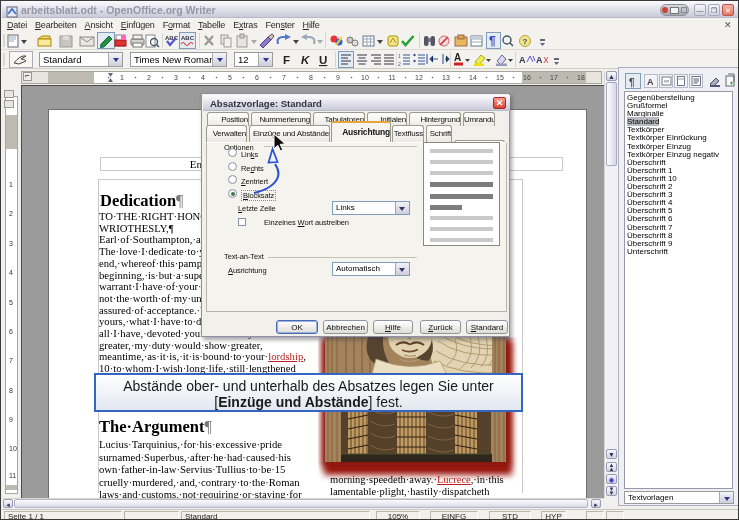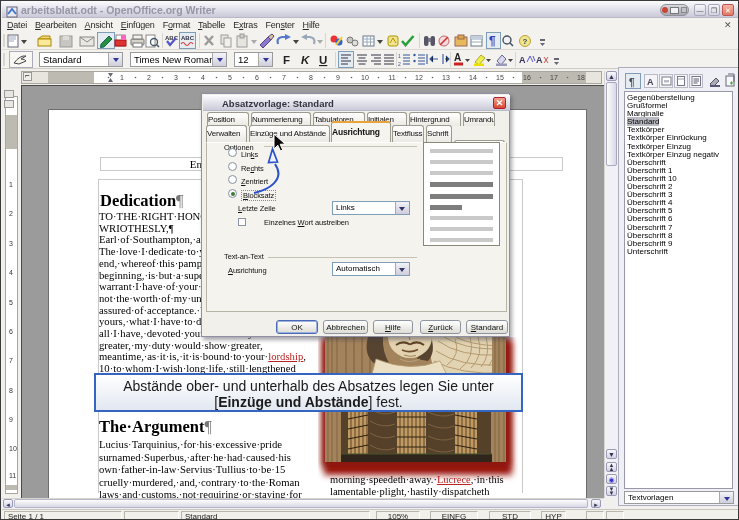--- a/index.html
+++ b/index.html
@@ -34,23 +34,23 @@
 #vscroll { left:603px; top:70px; width:14px; height:427px; background:#f1f0f6; border-left:1px solid #d8d6d0; }
 #panel { left:617px; top:66px; width:121px; height:439px; background:#eff0f5; border:1px solid #aeadbb; }
 #hscroll { left:1px; top:497px; width:602px; height:11px; background:#f1f0f6; border-top:1px solid #d8d6d0; }
 #statusbar { left:1px; top:508px; width:737px; height:11px; background:#f2f0ea; border-top:1px solid #c9c6bd; font-size:9px; color:#222; }
 .scell { position:absolute; top:1px; height:9px; border:1px solid #b8b5ac; border-right-color:#fff; border-bottom-color:#fff; font-size:8px; padding:0 3px; line-height:9px; }
 .sbtn { position:absolute; width:11px; height:10px; background:linear-gradient(#f8f8fc,#d4d4e4); border:1px solid #9a9ab4; border-radius:2px; font-size:7px; color:#335; text-align:center; line-height:9px; }
 .rw { text-decoration:underline; text-decoration-style:wavy; text-decoration-color:#e05050; text-decoration-thickness:0.9px; text-underline-offset:1.5px; }
 .jl { overflow:hidden; white-space:nowrap; }
 
 #dialog { left:200px; top:92px; width:309px; height:244px; background:#f1f0eb; border:1px solid #8f90a4; box-shadow:2px 3px 4px rgba(60,60,70,.45); }
-#dtitle { left:1px; top:1px; width:307px; height:16px; background:linear-gradient(#fcfcfe,#cbcad9); border-bottom:1px solid #b9b9c8; font-size:9.5px; padding-top:3px; font-weight:bold; color:#333340; padding-left:19px; }
+#dtitle { left:1px; top:1px; width:307px; height:16px; background:linear-gradient(#fcfcfe,#cbcad9); border-bottom:1px solid #b9b9c8; font-size:9.5px; padding-top:3px; font-weight:bold; color:#333340; padding-left:7px; }
 #dclose { left:291px; top:3px; width:13px; height:12px; background:linear-gradient(#f4a08c,#d84631); border:1px solid #a23; border-radius:2px; color:#fff; font-size:9px; line-height:11px; text-align:center; font-weight:bold; }
-.tab { position:absolute; height:14px; background:linear-gradient(#ffffff,#ebe9e3); border:1px solid #9c9a8e; border-bottom:none; border-radius:3px 3px 0 0; font-size:8px; letter-spacing:-0.2px; text-align:left; color:#111; line-height:14px; white-space:nowrap; overflow:hidden; }
+.tab { position:absolute; height:14px; background:linear-gradient(#ffffff,#ebe9e3); border:1px solid #9c9a8e; border-bottom:none; border-radius:3px 3px 0 0; font-size:8px; letter-spacing:-0.2px; text-align:right; color:#111; line-height:14px; white-space:nowrap; overflow:hidden; }
 .dlab { position:absolute; font-size:7.5px; letter-spacing:-0.1px; color:#111; white-space:nowrap; }
 .radio { position:absolute; width:9px; height:9px; border-radius:50%; border:1px solid #8a94a8; background:radial-gradient(#fff 55%,#d8dde6); }
 .dcombo { position:absolute; width:78px; height:14px; background:#fff; border:1px solid #7f9db9; font-size:8px; line-height:12px; padding-left:3px; }
 .dcombo:after { content:""; position:absolute; right:0; top:0; width:13px; height:12px; background:linear-gradient(#f2f2f6,#cdcdde); border-left:1px solid #9ab; }
 .dcombo:before { content:""; position:absolute; right:4px; top:5px; border-left:3px solid transparent; border-right:3px solid transparent; border-top:4px solid #336; z-index:2; }
 .dbtn { position:absolute; top:226px; height:14px; background:linear-gradient(#ffffff,#dddcd5); border:1px solid #8e95a2; border-radius:3px; font-size:8px; text-align:center; color:#111; line-height:13px; }
 </style>
 </head>
 <body>
 <div id="screen">

